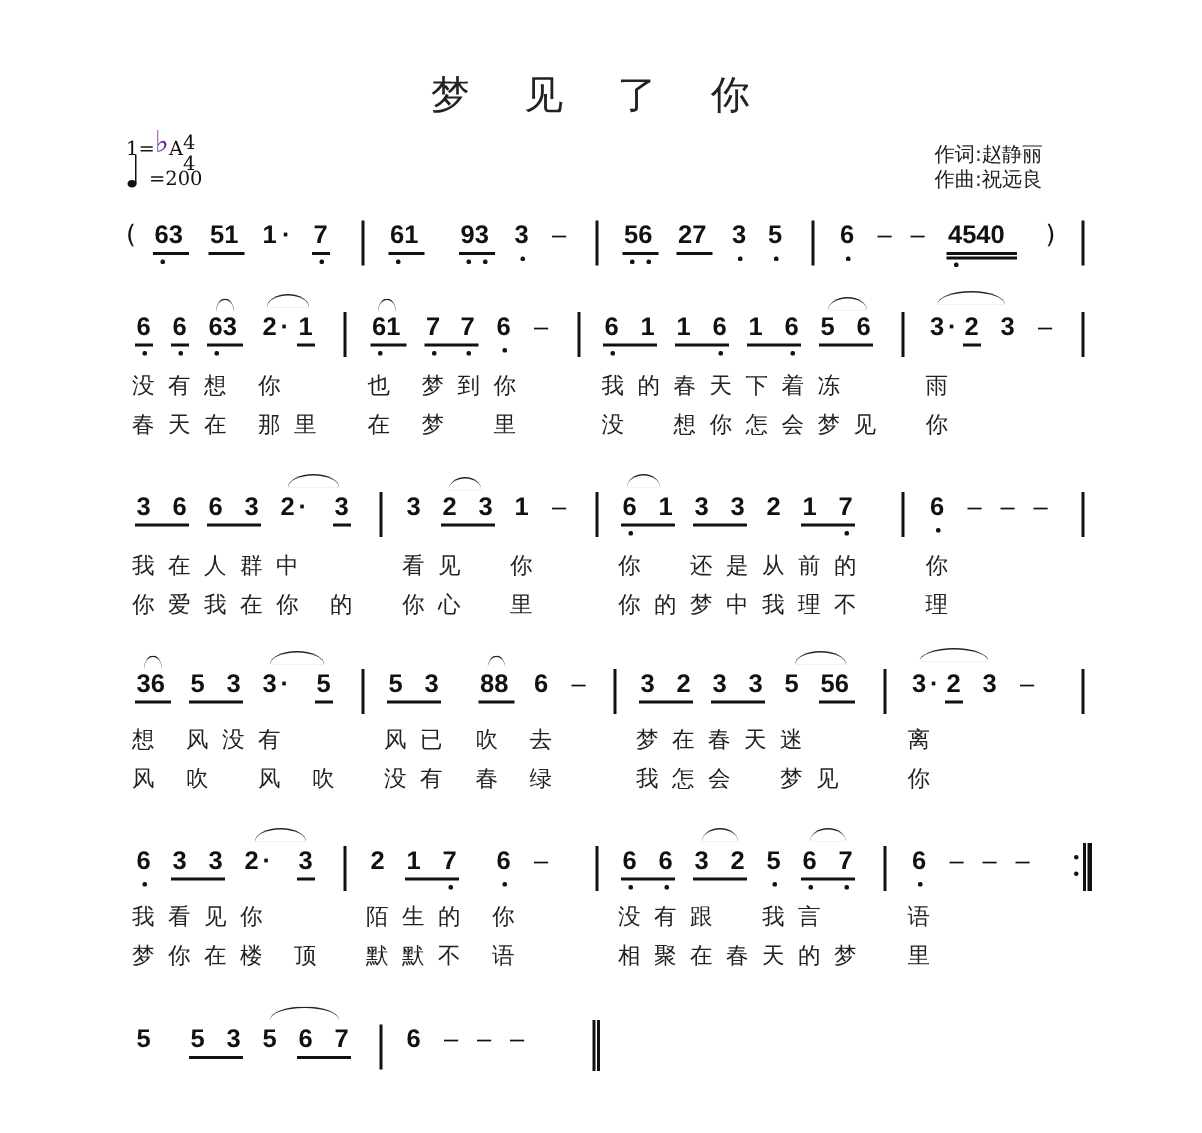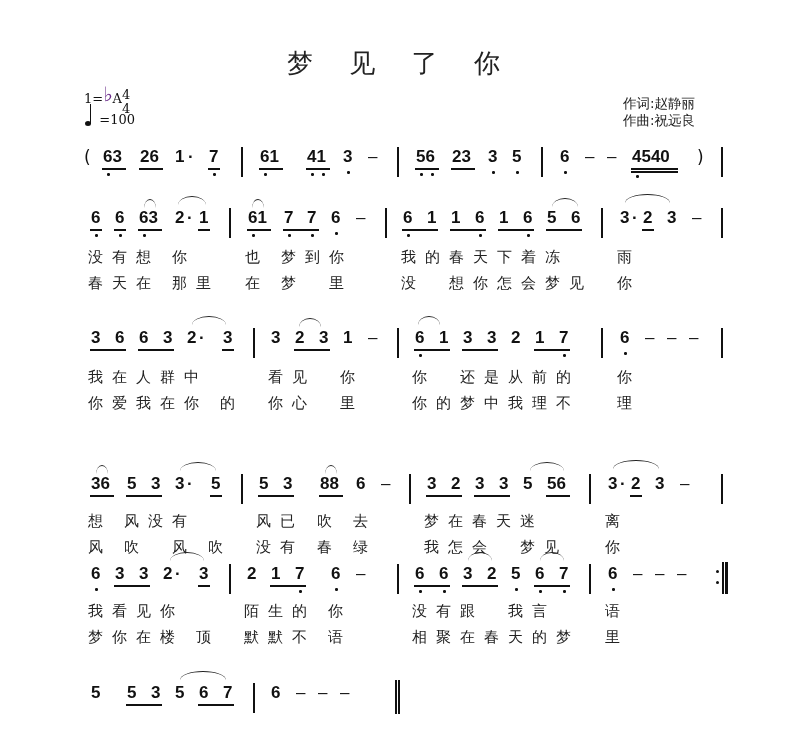--- a/index.html
+++ b/index.html
@@ -22,56 +22,56 @@
   .lyric span{position:absolute;}
 </style>
 </head>
 <body>
 
 <div class="title">梦 见 了 你</div>
 
 <div class="key">
   <span>1=</span><span class="flat">♭</span><span>A</span><span class="frac"><span>4</span><br><span>4</span></span>
 </div>
-<div class="tempo"><span class="note"></span>&nbsp;&nbsp;<span>=100</span></div>
+<div class="tempo"><span class="note"></span>&nbsp;&nbsp;<span>=200</span></div>
 
 <div class="credits">
   <div>作词:赵静丽</div>
   <div>作曲:祝远良</div>
 </div>
 
 <div class="line" style="top:147px;height:40px;">
   <span class="n" style="left:84px;font-weight:normal;font-family:'DejaVu Sans',sans-serif;">(</span>
   <span class="n" style="left:103px;">63</span>
   <div class="ul" style="left:102px;top:21px;width:24px;"></div>
   <div class="dot" style="left:107px;top:26px;"></div>
-  <span class="n" style="left:140px;">26</span>
+  <span class="n" style="left:140px;">51</span>
   <div class="ul" style="left:139px;top:21px;width:24px;"></div>
   <span class="n" style="left:175px;">1</span>
   <span class="n" style="left:188px;">·</span>
   <span class="n" style="left:209px;">7</span>
   <div class="ul" style="left:208px;top:21px;width:12px;"></div>
   <div class="dot" style="left:213px;top:26px;"></div>
   <div class="bar" style="left:241px;top:0;height:30px;"></div>
   <span class="n" style="left:260px;">61</span>
   <div class="ul" style="left:259px;top:21px;width:24px;"></div>
   <div class="dot" style="left:264px;top:26px;"></div>
-  <span class="n" style="left:307px;">41</span>
+  <span class="n" style="left:307px;">93</span>
   <div class="ul" style="left:306px;top:21px;width:24px;"></div>
   <div class="dot" style="left:311px;top:26px;"></div>
   <div class="dot" style="left:322px;top:26px;"></div>
   <span class="n" style="left:343px;">3</span>
   <div class="dot" style="left:347px;top:24px;"></div>
   <span class="n" style="left:368px;font-weight:normal;">–</span>
   <div class="bar" style="left:397px;top:0;height:30px;"></div>
   <span class="n" style="left:416px;">56</span>
   <div class="ul" style="left:415px;top:21px;width:24px;"></div>
   <div class="dot" style="left:420px;top:26px;"></div>
   <div class="dot" style="left:431px;top:26px;"></div>
-  <span class="n" style="left:452px;">23</span>
+  <span class="n" style="left:452px;">27</span>
   <div class="ul" style="left:451px;top:21px;width:24px;"></div>
   <span class="n" style="left:488px;">3</span>
   <div class="dot" style="left:492px;top:24px;"></div>
   <span class="n" style="left:512px;">5</span>
   <div class="dot" style="left:516px;top:24px;"></div>
   <div class="bar" style="left:541px;top:0;height:30px;"></div>
   <span class="n" style="left:560px;">6</span>
   <div class="dot" style="left:564px;top:24px;"></div>
   <span class="n" style="left:585px;font-weight:normal;">–</span>
   <span class="n" style="left:607px;font-weight:normal;">–</span>
@@ -248,21 +248,21 @@
       <span style="left:436px">的</span>
       <span style="left:460px">梦</span>
       <span style="left:484px">中</span>
       <span style="left:508px">我</span>
       <span style="left:532px">理</span>
       <span style="left:556px">不</span>
       <span style="left:617px">理</span>
   </div>
 </div>
 
-<div class="line" style="top:446px;height:90px;margin-top:28px;">
+<div class="line" style="top:446px;height:90px;">
   <div class="slur" style="left:96px;top:-9px;width:12px;"></div>
   <span class="n" style="left:91px;">36</span>
   <div class="ul" style="left:90px;top:21px;width:24px;"></div>
   <span class="n" style="left:127px;">5</span>
   <div class="ul" style="left:126px;top:21px;width:36px;"></div>
   <span class="n" style="left:151px;">3</span>
   <div class="slur" style="left:180px;top:-12px;width:36px;"></div>
   <span class="n" style="left:175px;">3</span>
   <span class="n" style="left:187px;">·</span>
   <span class="n" style="left:211px;">5</span>

